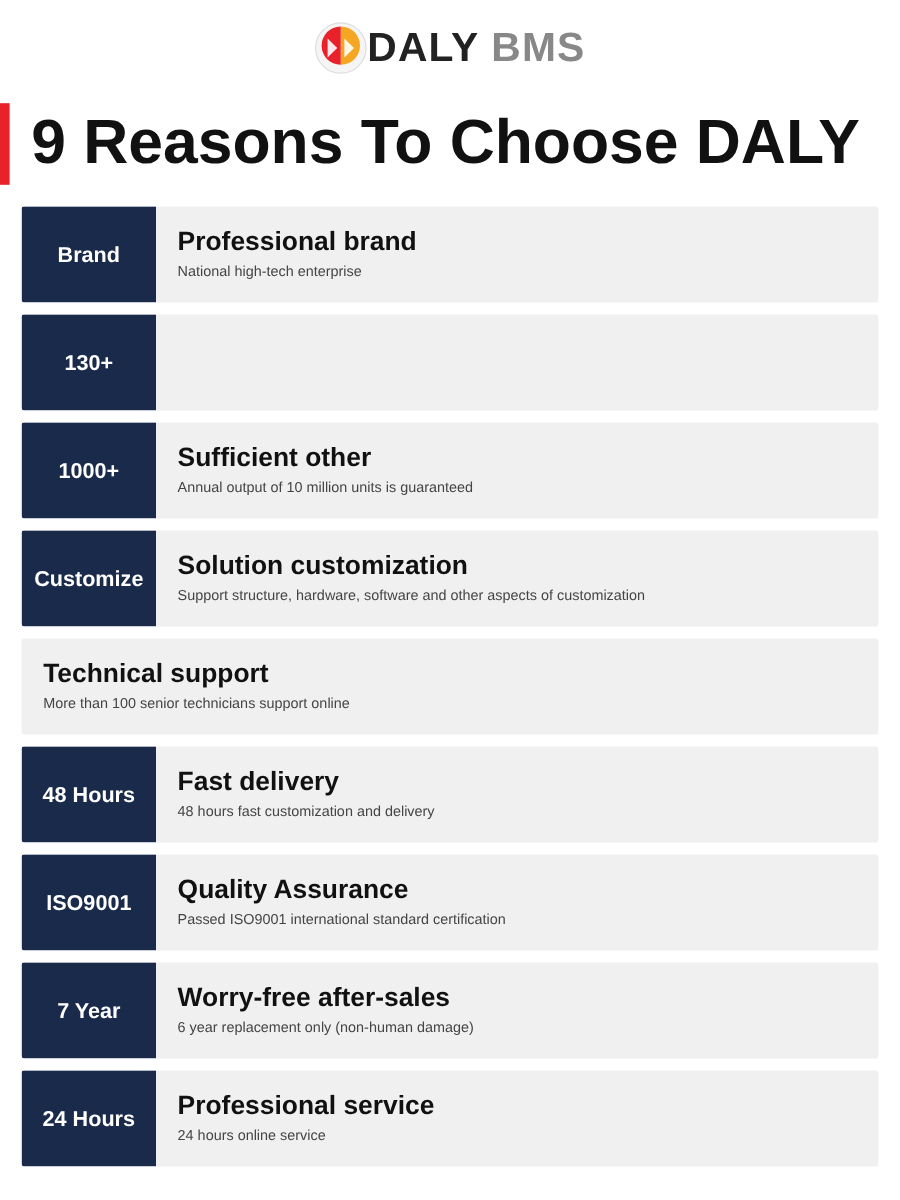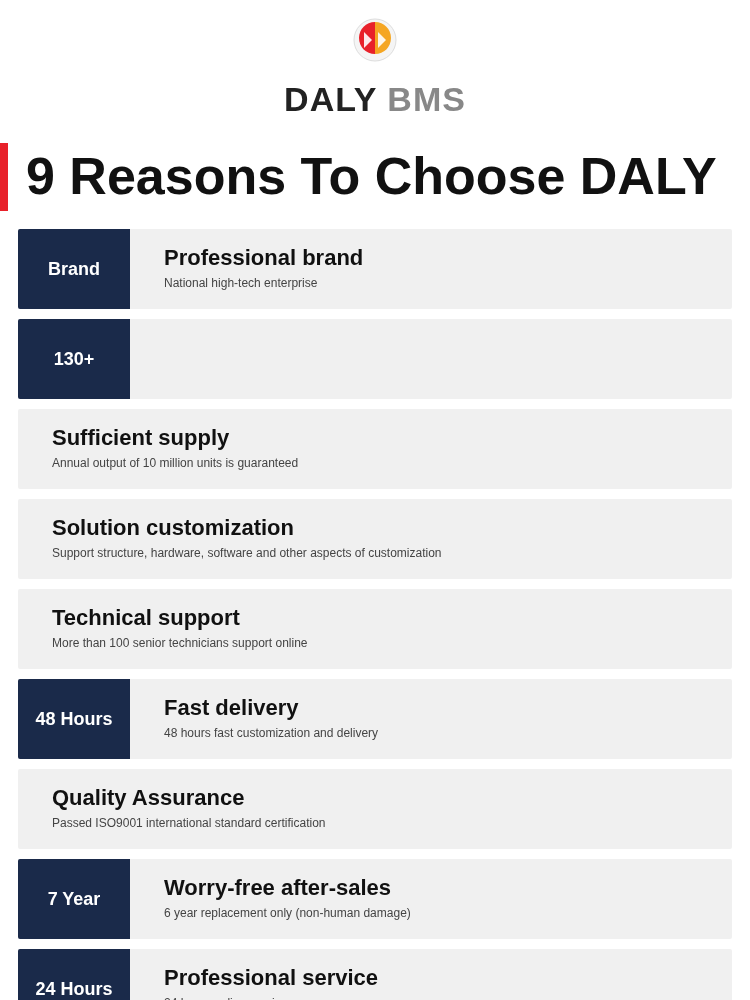--- a/index.html
+++ b/index.html
@@ -14,22 +14,21 @@
       background: #ffffff;
       font-family: Arial, sans-serif;
       overflow-x: hidden;
     }
 
     .header {
       display: flex;
       justify-content: center;
       align-items: center;
       padding: 18px 0 14px 0;
-      gap: 18px;
-      flex-direction: column;
+      gap: 0;
     }
 
     .logo-icon {
       width: 44px;
       height: 44px;
     }
 
     .logo-text {
       font-size: 34px;
       font-weight: 900;
@@ -92,21 +91,21 @@
       max-width: 112px;
       display: flex;
       align-items: center;
       justify-content: center;
       text-align: center;
       padding: 12px 4px;
       flex-shrink: 0;
     }
 
     .reason-content {
-      padding: 14px 34px;
+      padding: 14px 18px;
       display: flex;
       flex-direction: column;
       justify-content: center;
     }
 
     .reason-title {
       font-size: 22px;
       font-weight: 700;
       color: #111111;
       margin-bottom: 4px;
@@ -149,45 +148,48 @@
       <div class="reason-badge">Brand</div>
       <div class="reason-content">
         <div class="reason-title">Professional brand</div>
         <div class="reason-desc">National high-tech enterprise</div>
       </div>
     </div>
     <div class="reason-item">
       <div class="reason-badge">130+</div>
     </div>
     <div class="reason-item">
-      <div class="reason-content">
-        <div class="reason-title">Sufficient supply</div>
+      <div class="reason-badge">1000+</div>
+      <div class="reason-content">
+        <div class="reason-title">Sufficient other</div>
         <div class="reason-desc">Annual output of 10 million units is guaranteed</div>
       </div>
     </div>
     <div class="reason-item">
+      <div class="reason-badge">Customize</div>
       <div class="reason-content">
         <div class="reason-title">Solution customization</div>
         <div class="reason-desc">Support structure, hardware, software and other aspects of customization</div>
       </div>
     </div>
     <div class="reason-item">
       <div class="reason-content">
         <div class="reason-title">Technical support</div>
         <div class="reason-desc">More than 100 senior technicians support online</div>
       </div>
     </div>
     <div class="reason-item">
       <div class="reason-badge">48 Hours</div>
       <div class="reason-content">
         <div class="reason-title">Fast delivery</div>
         <div class="reason-desc">48 hours fast customization and delivery</div>
       </div>
     </div>
     <div class="reason-item">
+      <div class="reason-badge">ISO9001</div>
       <div class="reason-content">
         <div class="reason-title">Quality Assurance</div>
         <div class="reason-desc">Passed ISO9001 international standard certification</div>
       </div>
     </div>
     <div class="reason-item">
       <div class="reason-badge">7 Year</div>
       <div class="reason-content">
         <div class="reason-title">Worry-free after-sales</div>
         <div class="reason-desc">6 year replacement only (non-human damage)</div>

